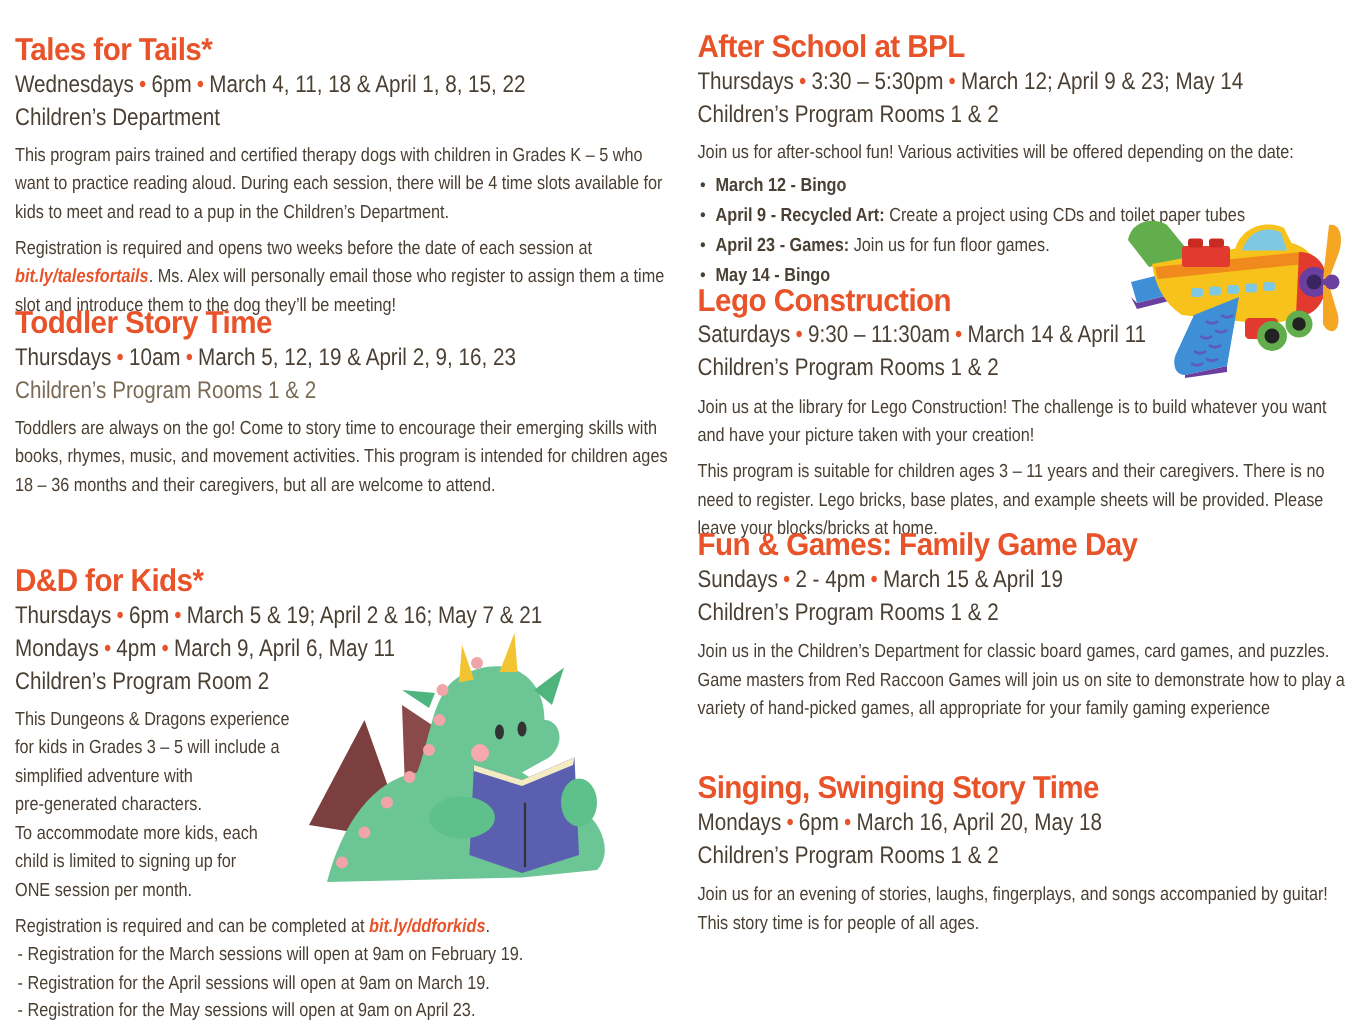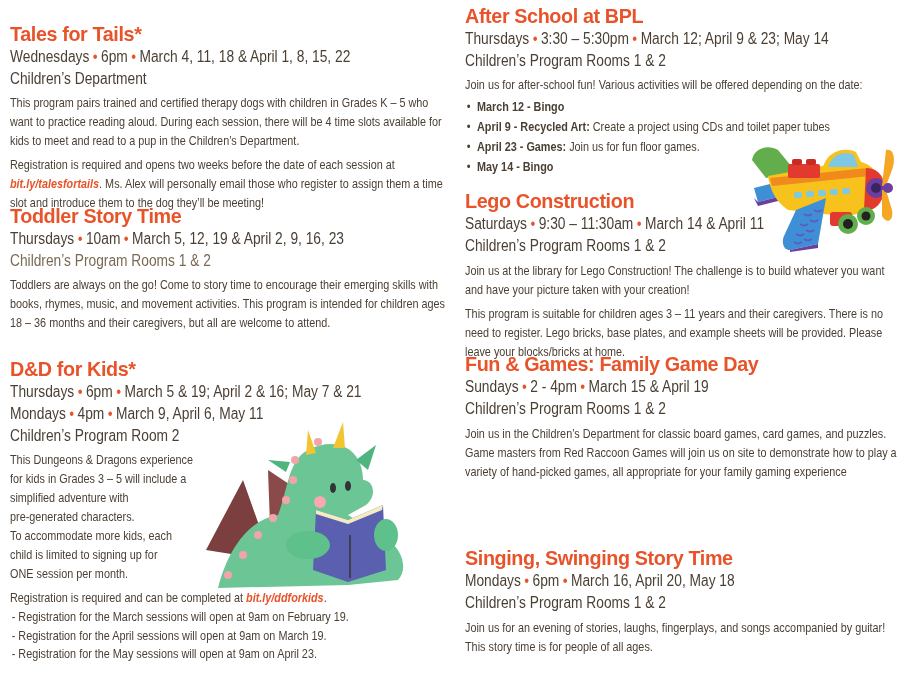--- a/index.html
+++ b/index.html
@@ -78,21 +78,21 @@
     <div class="title">Toddler Story Time</div>
     <div class="meta">
       <span>Thursdays</span><span class="dot">•</span><span>10am</span><span class="dot">•</span><span>March 5, 12, 19 &amp; April 2, 9, 16, 23</span>
     </div>
     <div class="meta loc-light">Children’s Program Rooms 1 &amp; 2</div>
     <div class="body" style="margin-top:4px;">
       <p>Toddlers are always on the go! Come to story time to encourage their emerging skills with books, rhymes, music, and movement activities. This program is intended for children ages 18 – 36 months and their caregivers, but all are welcome to attend.</p>
     </div>
   </div>
 
-  <div class="section" style="top:357px;">
+  <div class="section" style="top:376px;">
     <div class="title">D&amp;D for Kids*</div>
     <div class="meta">
       <span>Thursdays</span><span class="dot">•</span><span>6pm</span><span class="dot">•</span><span>March 5 &amp; 19; April 2 &amp; 16; May 7 &amp; 21</span>
     </div>
     <div class="meta">
       <span>Mondays</span><span class="dot">•</span><span>4pm</span><span class="dot">•</span><span>March 9, April 6, May 11</span>
     </div>
     <div class="meta">Children’s Program Room 2</div>
     <div class="body dd-body" style="margin-top:4px;">
       <div>This Dungeons &amp; Dragons experience</div>
@@ -145,21 +145,21 @@
     <path d="M118 90 L150 100 L185 85 L184 90 L150 104 L118 94 Z" fill="#f3ecc2"></path>
     <line x1="152" y1="115" x2="152" y2="158" stroke="#333" stroke-width="1.5"></line>
 
     <ellipse cx="110" cy="125" rx="22" ry="14" fill="#5ec08a"></ellipse>
     <ellipse cx="188" cy="115" rx="12" ry="16" fill="#5ec08a"></ellipse>
   </svg>
 </div>
 
 <div class="col col-right">
 
-  <div class="section" style="top:4px;">
+  <div class="section" style="top:20px;">
     <div class="title">After School at BPL</div>
     <div class="meta">
       <span>Thursdays</span><span class="dot">•</span><span>3:30 – 5:30pm</span><span class="dot">•</span><span>March 12; April 9 &amp; 23; May 14</span>
     </div>
     <div class="meta">Children’s Program Rooms 1 &amp; 2</div>
     <div class="body" style="margin-top:4px;">
       <div style="line-height:19px;">Join us for after-school fun! Various activities will be offered depending on the date:</div>
       <ul class="bullets">
         <li><b>March 12 - Bingo</b><span></span></li>
         <li><b>April 9 - Recycled Art:</b><span> Create a project using CDs and toilet paper tubes</span></li>
@@ -185,21 +185,21 @@
     <div class="title">Fun &amp; Games: Family Game Day</div>
     <div class="meta">
       <span>Sundays</span><span class="dot">•</span><span>2 - 4pm</span><span class="dot">•</span><span>March 15 &amp; April 19</span>
     </div>
     <div class="meta">Children’s Program Rooms 1 &amp; 2</div>
     <div class="body" style="margin-top:5px;">
       <p>Join us in the Children’s Department for classic board games, card games, and puzzles. Game masters from Red Raccoon Games will join us on site to demonstrate how to play a variety of hand-picked games, all appropriate for your family gaming experience</p>
     </div>
   </div>
 
-  <div class="section" style="top:546px;">
+  <div class="section" style="top:514px;">
     <div class="title">Singing, Swinging Story Time</div>
     <div class="meta">
       <span>Mondays</span><span class="dot">•</span><span>6pm</span><span class="dot">•</span><span>March 16, April 20, May 18</span>
     </div>
     <div class="meta">Children’s Program Rooms 1 &amp; 2</div>
     <div class="body" style="margin-top:5px;">
       <p>Join us for an evening of stories, laughs, fingerplays, and songs accompanied by guitar! This story time is for people of all ages.</p>
     </div>
   </div>
 </div>

